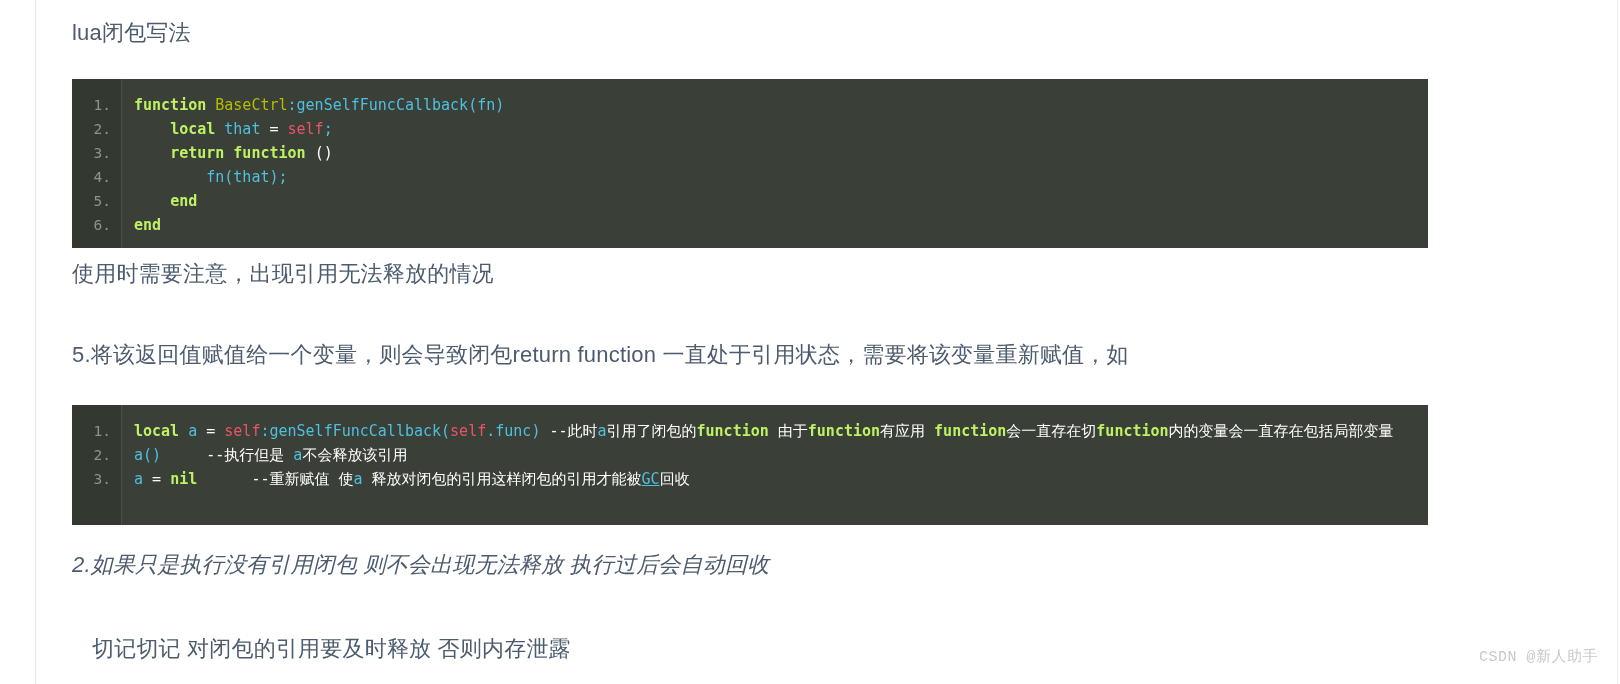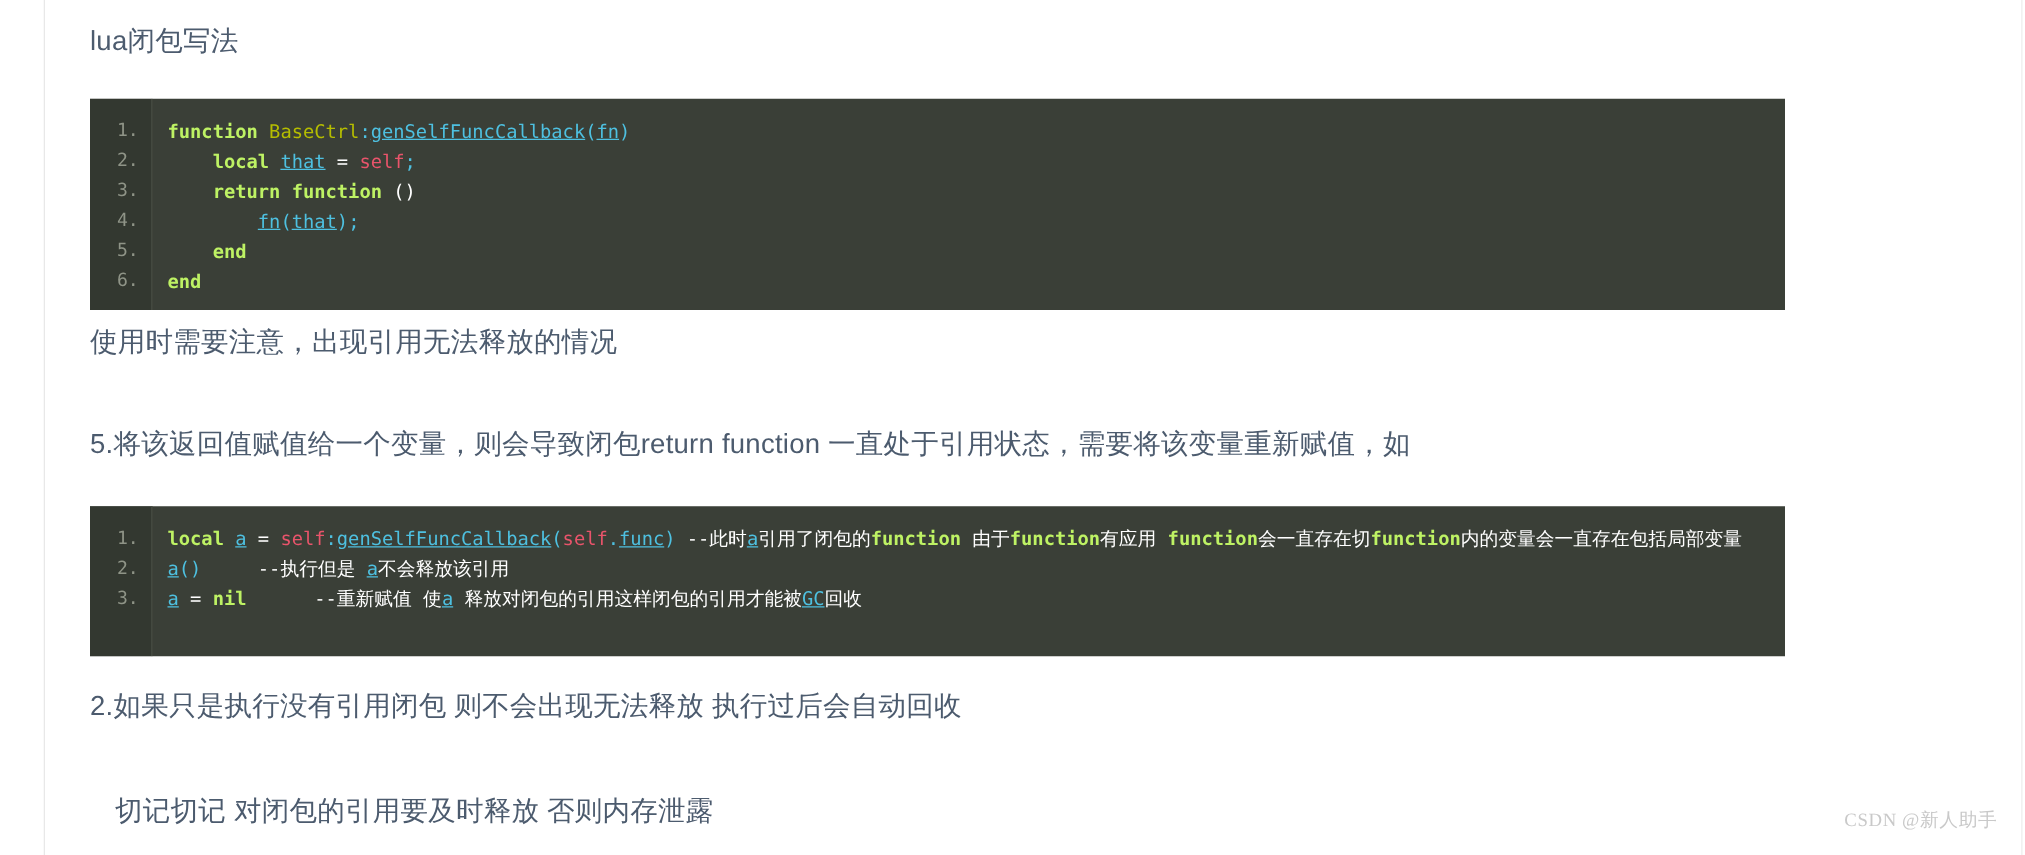--- a/index.html
+++ b/index.html
@@ -44,21 +44,21 @@
   .para {
     color: #4c5b6e;
     font-size: 22px;
     line-height: 26px;
     letter-spacing: .2px;
     white-space: pre-wrap;
   }
   #p-title    { position: absolute; left: 0;  top: 20px;  }
   #p-note     { position: absolute; left: 0;  top: 261px; }
   #p-item1    { position: absolute; left: 0;  top: 342px; }
-  #p-item2    { position: absolute; left: 0;  top: 552px; }
+  #p-item2    { position: absolute; left: 0;  top: 552px; font-style: italic; }
   #p-final    { position: absolute; left: 0;  top: 636px; margin-left: 20px; }
 
   
   .codeblock {
     position: absolute;
     background: #3a3f37;
     color: #ffffff;
     font-family: "DejaVu Sans Mono", "Liberation Mono", monospace;
     font-size: 15px;
     line-height: 24px;
@@ -99,36 +99,36 @@
     flex: 1 1 auto;
     padding-left: 13px;
     white-space: pre-wrap;
     word-break: break-all;
     line-height: 24px;
   }
 
   
   .t-kw      { color: #bef264; font-weight: bold; }   
   .t-type    { color: #b5bd00; }   
-  .t-fn      { color: #4ec0e0; text-decoration: underline; }   
+  .t-fn      { color: #4ec0e0; }   
   .t-self    { color: #e9546b; }   
   .t-punc    { color: #4ec0e0; }   
   .t-plain   { color: #ffffff; }
   .t-comment { color: #ffffff; text-align: right; }
   .t-gc      { color: #4ec0e0; text-decoration: underline; }
 
   
   #watermark {
     position: absolute;
     right: 22px;
     bottom: 18px;
     color: #c9c9c9;
     font-size: 15px;
     letter-spacing: .5px;
-    font-family: Liberation Serif, serif;
+    font-family: Liberation Mono, monospace;
     white-space: nowrap;
   }
 </style>
 </head>
 <body>
 
 <div id="page">
 
   <div class="rail left"></div>
   <div class="rail right"></div>

